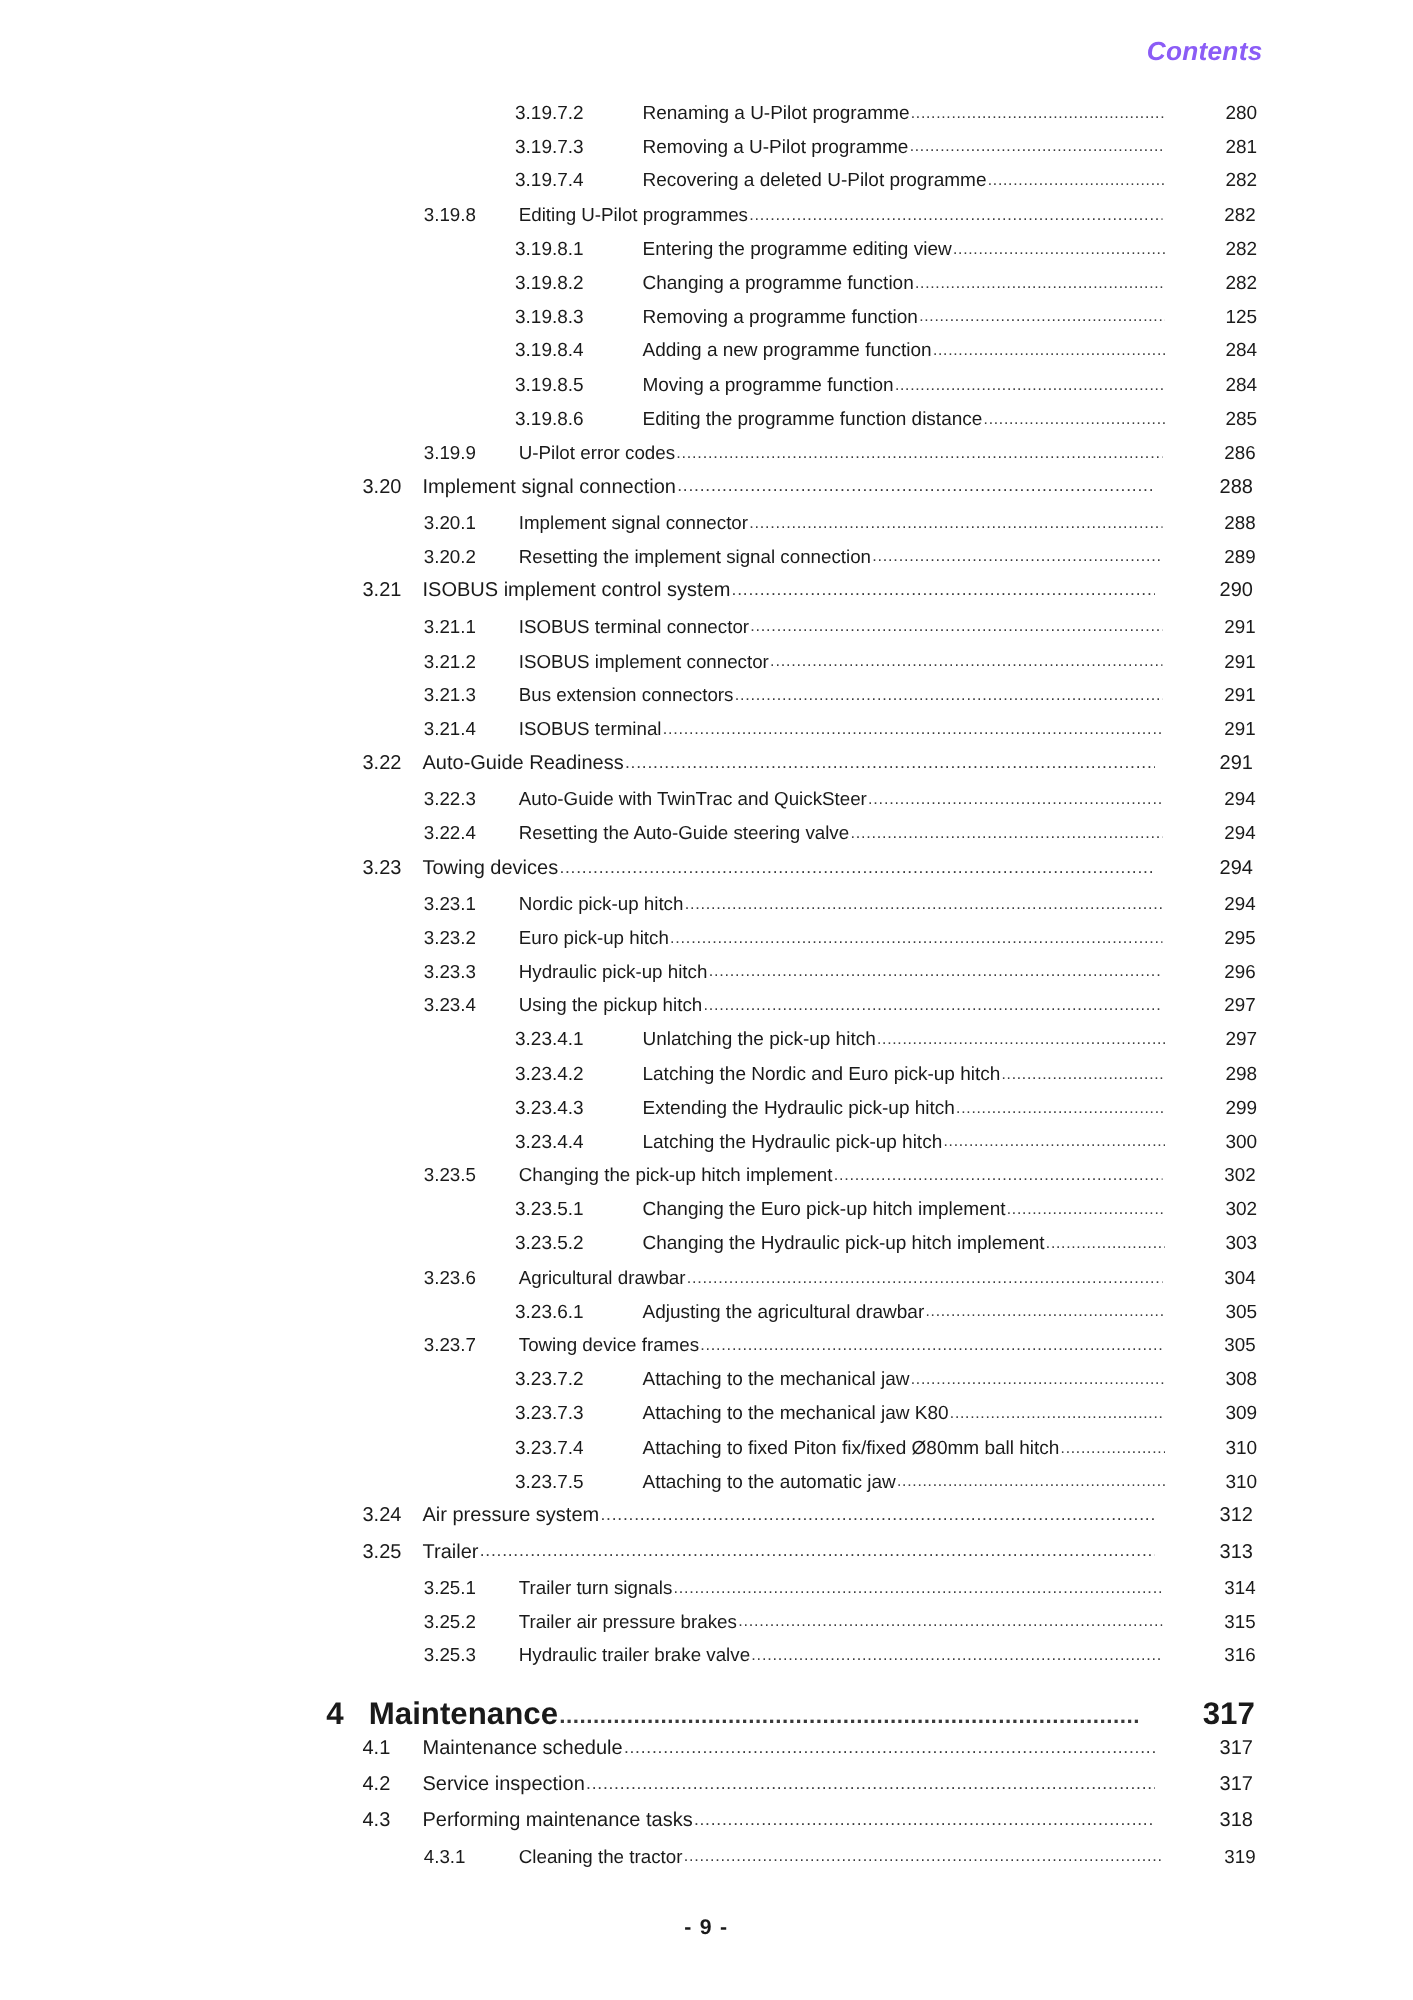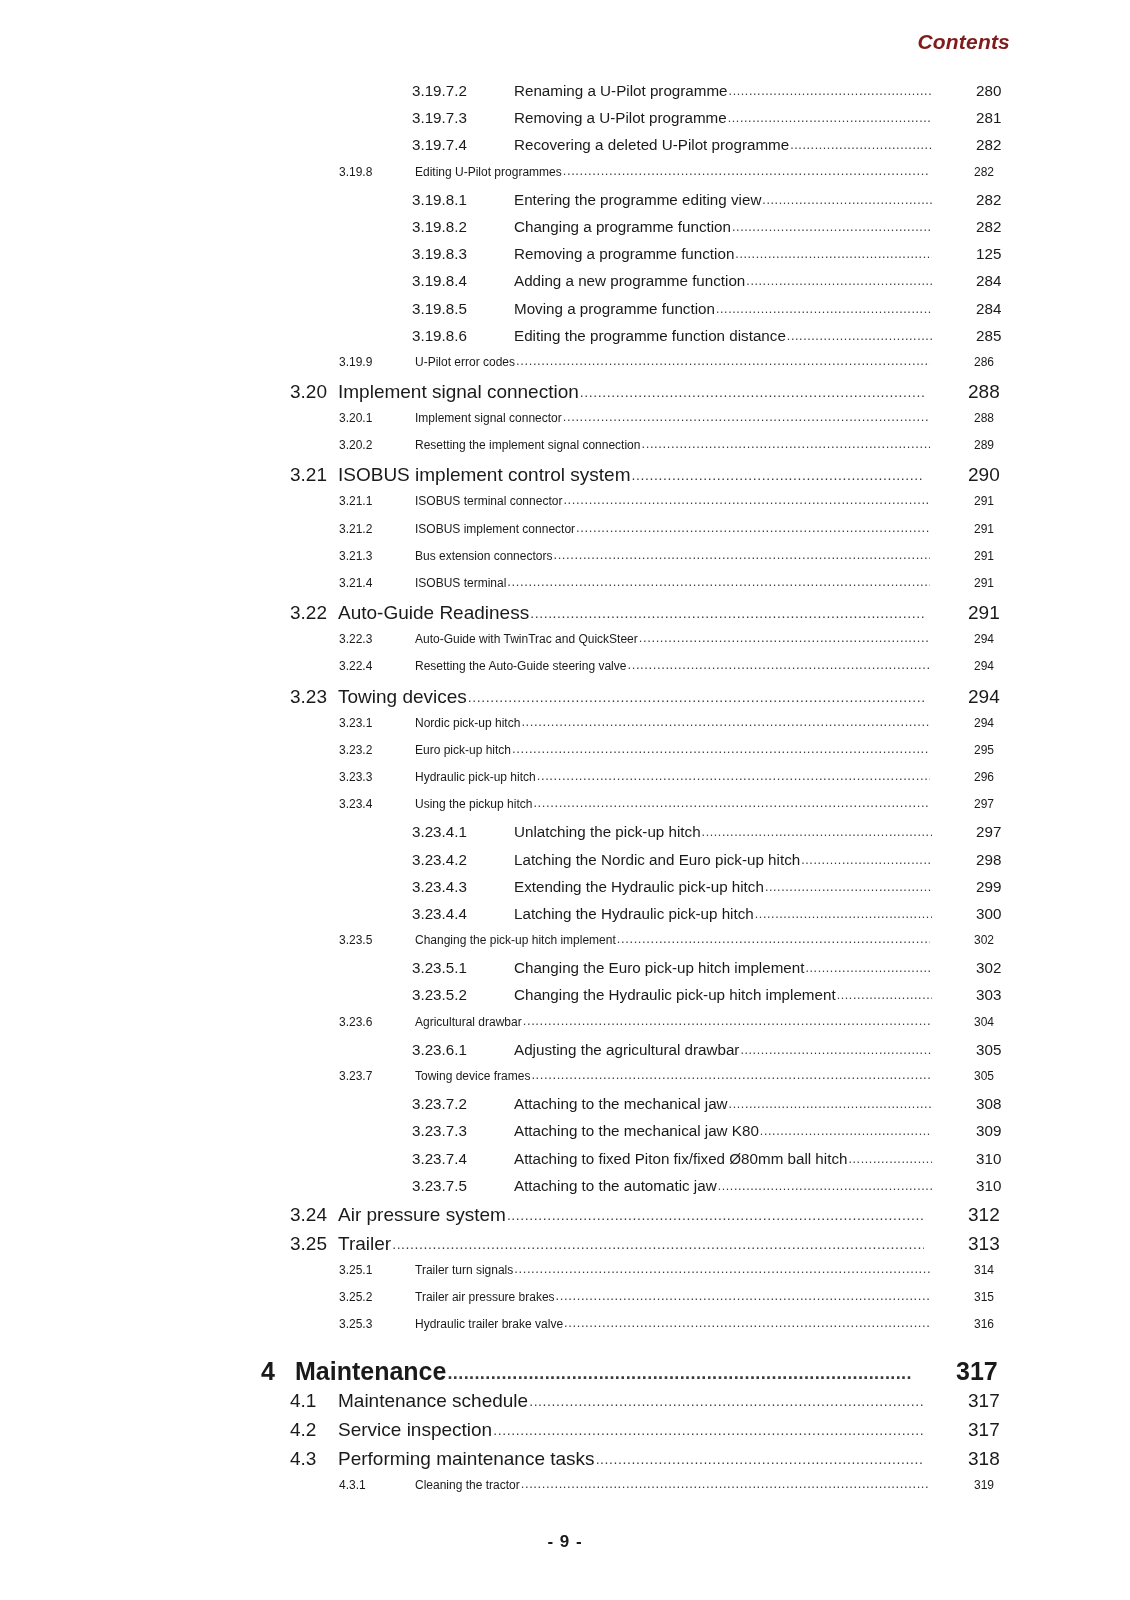--- a/index.html
+++ b/index.html
@@ -70,46 +70,46 @@
     color: #3a3a3a;
     transform: translateY(-1px);
   }
   .leader::before {
     content: "........................................................................"
              "........................................................................"
              "........................................................................";
   }
   .pg {
     flex: 0 0 auto;
-    text-align: left;
+    text-align: center;
     margin-left: 44px;
   }
 
   
   .lvl4 {
     font-size: 15.2px;
     height: 27.2px;
     padding-left: 412px;
   }
   .lvl4 .num   { width: 102px; }
   .lvl4 .pg    { min-width: 34px; }
   .lvl4 .leader { font-size: 12.5px; }
 
   
   .lvl3 {
-    font-size: 12px;
+    font-size: 15px;
     height: 27.2px;
     padding-left: 339px;
   }
   .lvl3 .num   { width: 76px; }
   .lvl3 .pg    { min-width: 36px; }
 
   
   .lvl2 {
-    font-size: 19px;
+    font-size: 16px;
     height: 29px;
     padding-left: 290px;
   }
   .lvl2 .num   { width: 48px; }
   .lvl2 .pg    { min-width: 42px; }
   .lvl2 .leader { font-size: 14px; }
 
   
   .lvl1 {
     font-size: 25px;
@@ -133,21 +133,21 @@
     font-weight: bold;
     letter-spacing: 1px;
     color: #1a1a1a;
   }
 </style>
 </head>
 <body>
 
 <div class="page">
 
-  <div class="running-header" style="color: #7f1d1d;">Contents</div>
+  <div class="running-header" style="color: #8b5cf6;">Contents</div>
 
   <div class="toc" id="toc-root">
       <div class="toc-row lvl4">
         <span class="num">3.19.7.2</span>
         <span class="title">Renaming a U-Pilot programme</span>
         <span class="leader"></span>
         <span class="pg">280</span>
       </div>
       <div class="toc-row lvl4">
         <span class="num">3.19.7.3</span>

